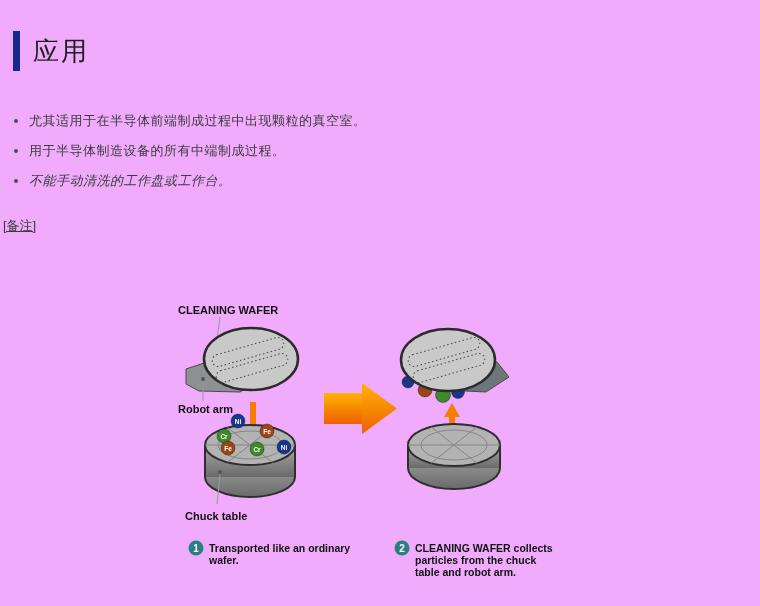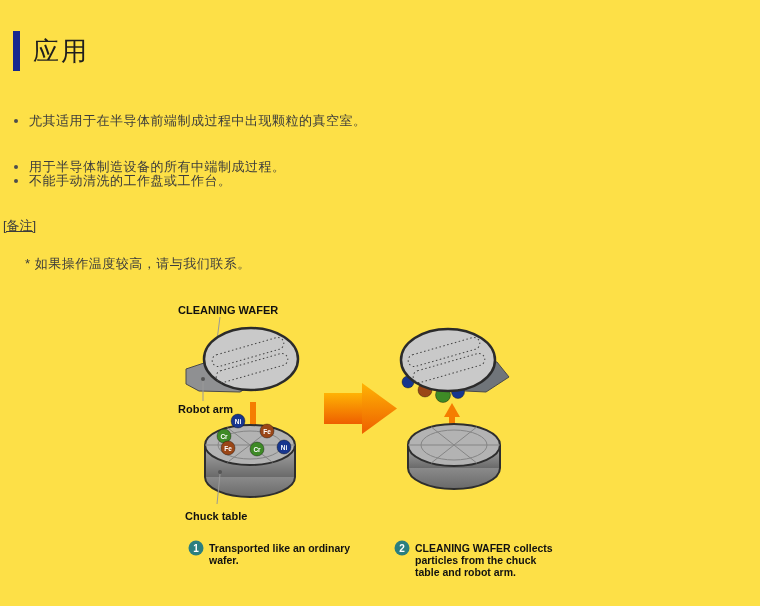--- a/index.html
+++ b/index.html
@@ -1,29 +1,29 @@
 <!DOCTYPE html>
 <html><head>
 <meta charset="utf-8">
 <style>
   * { margin:0; padding:0; box-sizing:border-box; }
   html,body { background:#ffffff; }
   .page {
-    position:relative; width:760px; height:606px; background:#fde047;
+    position:relative; width:760px; height:606px; background:#f0abfc;
     font-family:"Liberation Sans","DejaVu Sans",sans-serif; overflow:hidden;
   }
   .accent-bar { position:absolute; left:13px; top:31px; width:7px; height:40px; background:#16298f; }
   .page-title {
     position:absolute; left:33px; top:35px; font-size:26px; font-weight:500;
     color:#1e1e1e; letter-spacing:2px; line-height:32px;
   }
   .bullet-item { position:absolute; left:14px; display:flex; align-items:center; }
   .bullet-item .dot { width:4px; height:4px; border-radius:50%; background:#4d4d4d; margin-right:11px; flex:0 0 auto; }
   .bullet-item .txt { font-size:13px; color:#3c3c3c; letter-spacing:0.5px; }
-  .b1 { top:112px;justify-content:space-between; } .b2 { top:158px; } .b3 { top:172px; }
+  .b1 { top:112px;justify-content:space-between; } .b2 { top:142px; } .b3 { top:172px;font-style:italic; }
   .remarks-heading { position:absolute; left:3px; top:217px; font-size:13px; color:#3c3c3c;text-decoration:underline; }
   .remarks-note { position:absolute; left:25px; top:255px; font-size:13px; color:#3c3c3c; letter-spacing:0.5px; }
   .diagram-svg { position:absolute; left:150px; top:296px; width:470px; height:290px; }
   .diagram-svg text { font-family:"Liberation Sans","DejaVu Sans",sans-serif; }
   .diag-label { font-size:11px; font-weight:bold; fill:#111111; }
   .step-text { font-size:10.5px; font-weight:bold; fill:#111111; }
   .step-num { font-size:10px; font-weight:bold; fill:#ffffff; text-anchor:middle; }
   .particle-label { font-size:6.5px; font-weight:bold; fill:#ffffff; text-anchor:middle; }
   .leader { stroke:#999999; stroke-width:1; }
   .chuck-line { stroke:#858585; stroke-width:1; fill:none; }
@@ -43,21 +43,20 @@
   <div class="bullet-item b2">
     <span class="dot"></span>
     <span class="txt">用于半导体制造设备的所有中端制成过程。</span>
   </div>
   <div class="bullet-item b3">
     <span class="dot"></span>
     <span class="txt">不能手动清洗的工作盘或工作台。</span>
   </div>
 
   <div class="remarks-heading">[备注]</div>
-  <div class="remarks-note">* 如果操作温度较高，请与我们联系。</div>
 
   <svg class="diagram-svg" viewBox="150 296 470 290" xmlns="http://www.w3.org/2000/svg">
     <defs>
       <linearGradient id="gradBig" x1="0" y1="0" x2="0" y2="1">
         <stop offset="0" stop-color="#ffb304"></stop>
         <stop offset="1" stop-color="#ee5f00"></stop>
       </linearGradient>
       <linearGradient id="gradSide" x1="0" y1="0" x2="0" y2="1">
         <stop offset="0" stop-color="#aaaaaa"></stop>
         <stop offset="1" stop-color="#6a6a6a"></stop>

